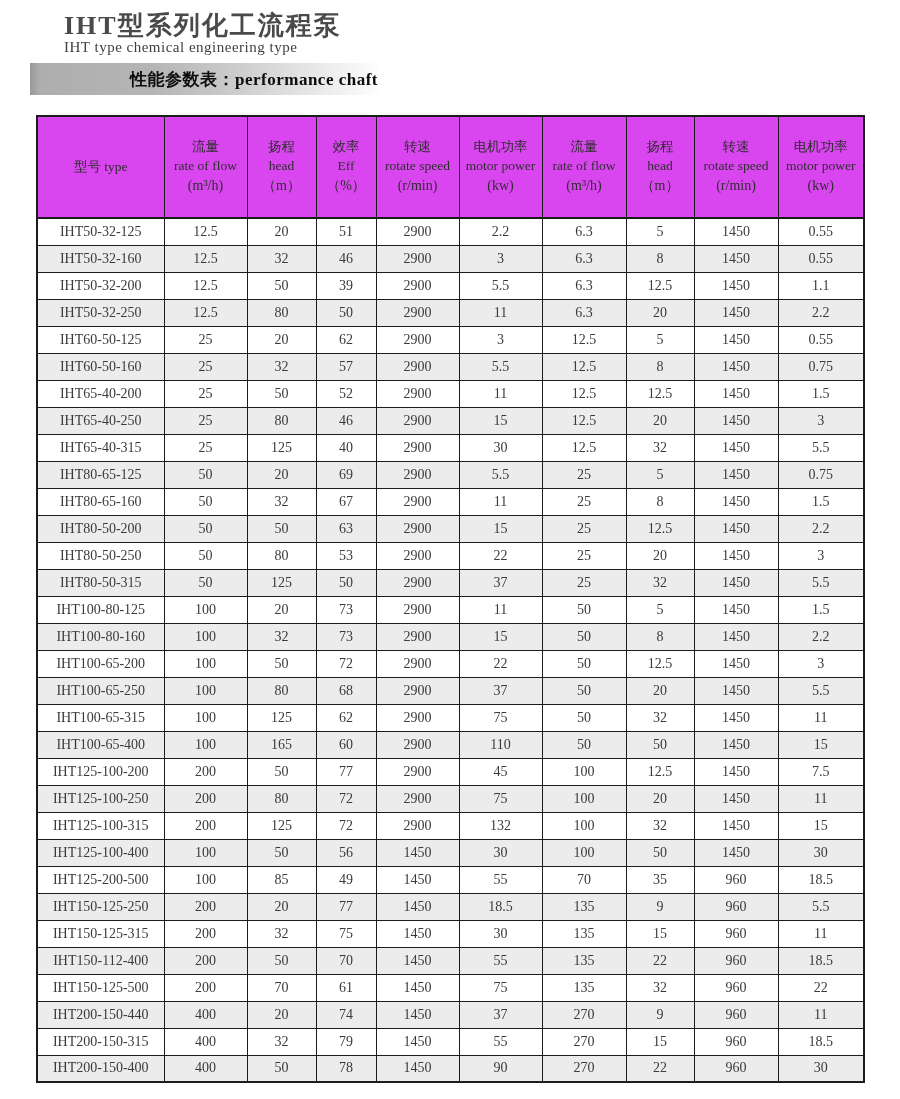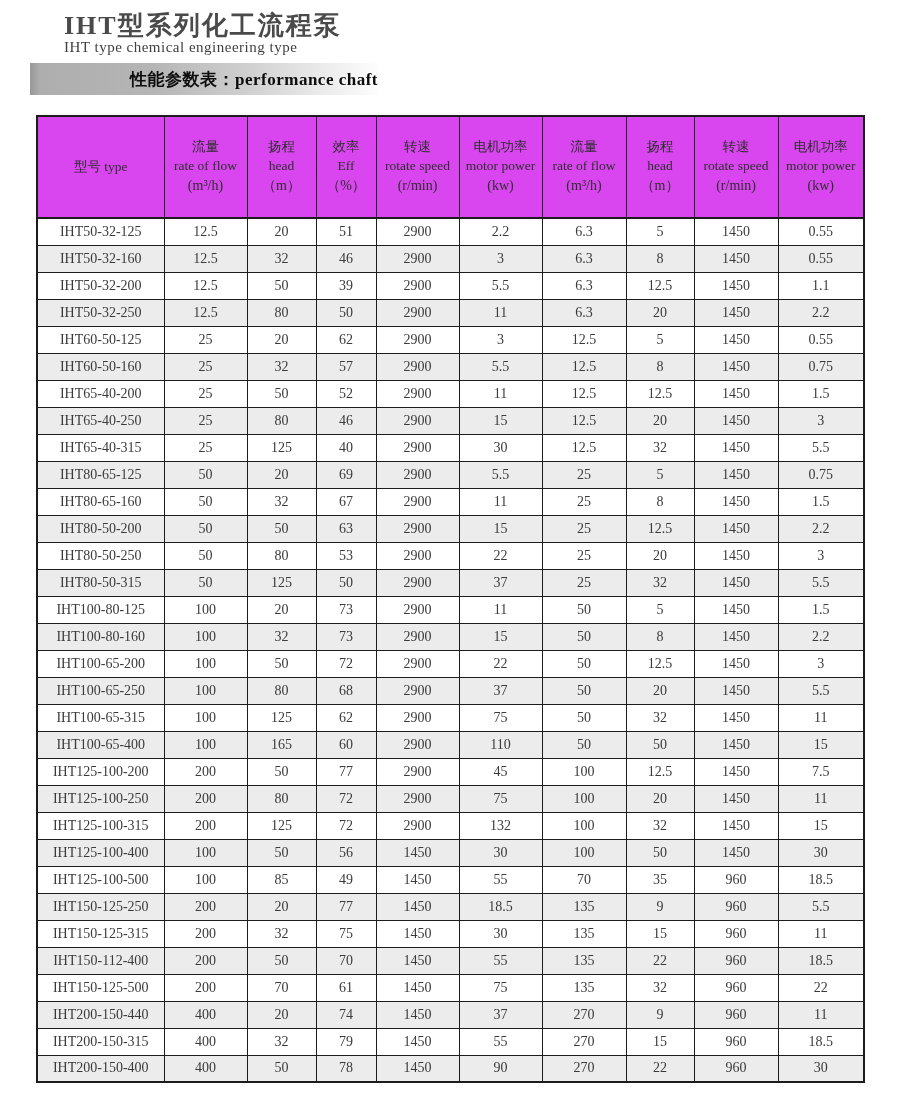--- a/index.html
+++ b/index.html
@@ -450,21 +450,21 @@
           <td>50</td>
           <td>56</td>
           <td>1450</td>
           <td>30</td>
           <td>100</td>
           <td>50</td>
           <td>1450</td>
           <td>30</td>
         </tr>
         <tr>
-          <td>IHT125-100-500</td>
+          <td>IHT125-200-500</td>
           <td>100</td>
           <td>85</td>
           <td>49</td>
           <td>1450</td>
           <td>55</td>
           <td>70</td>
           <td>35</td>
           <td>960</td>
           <td>18.5</td>
         </tr>

